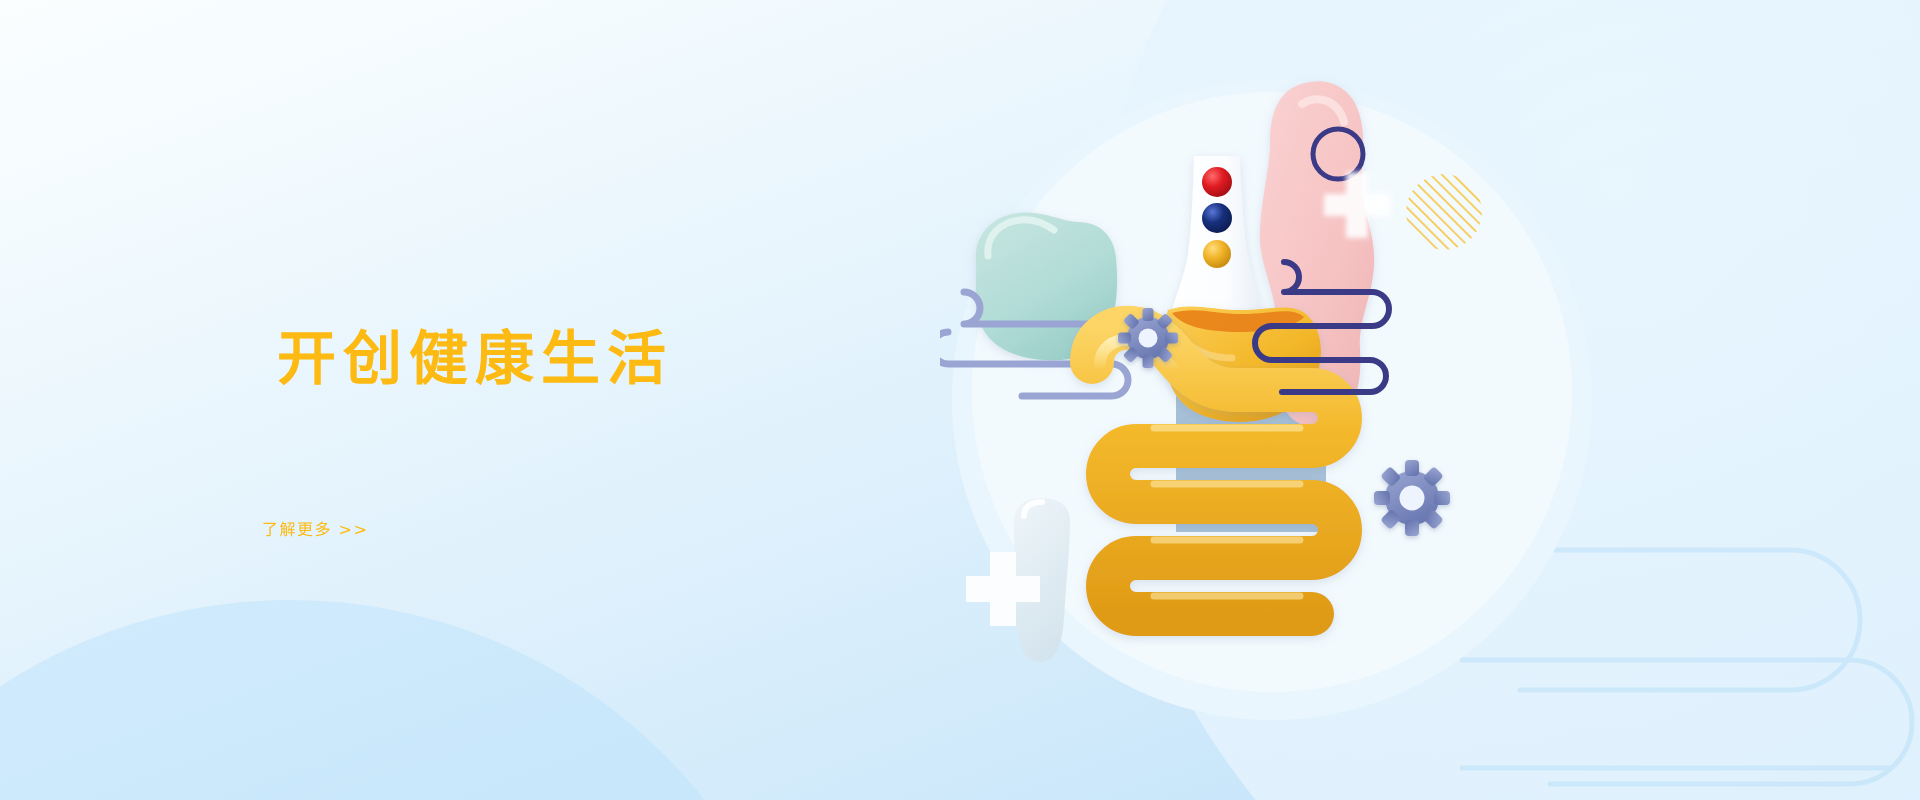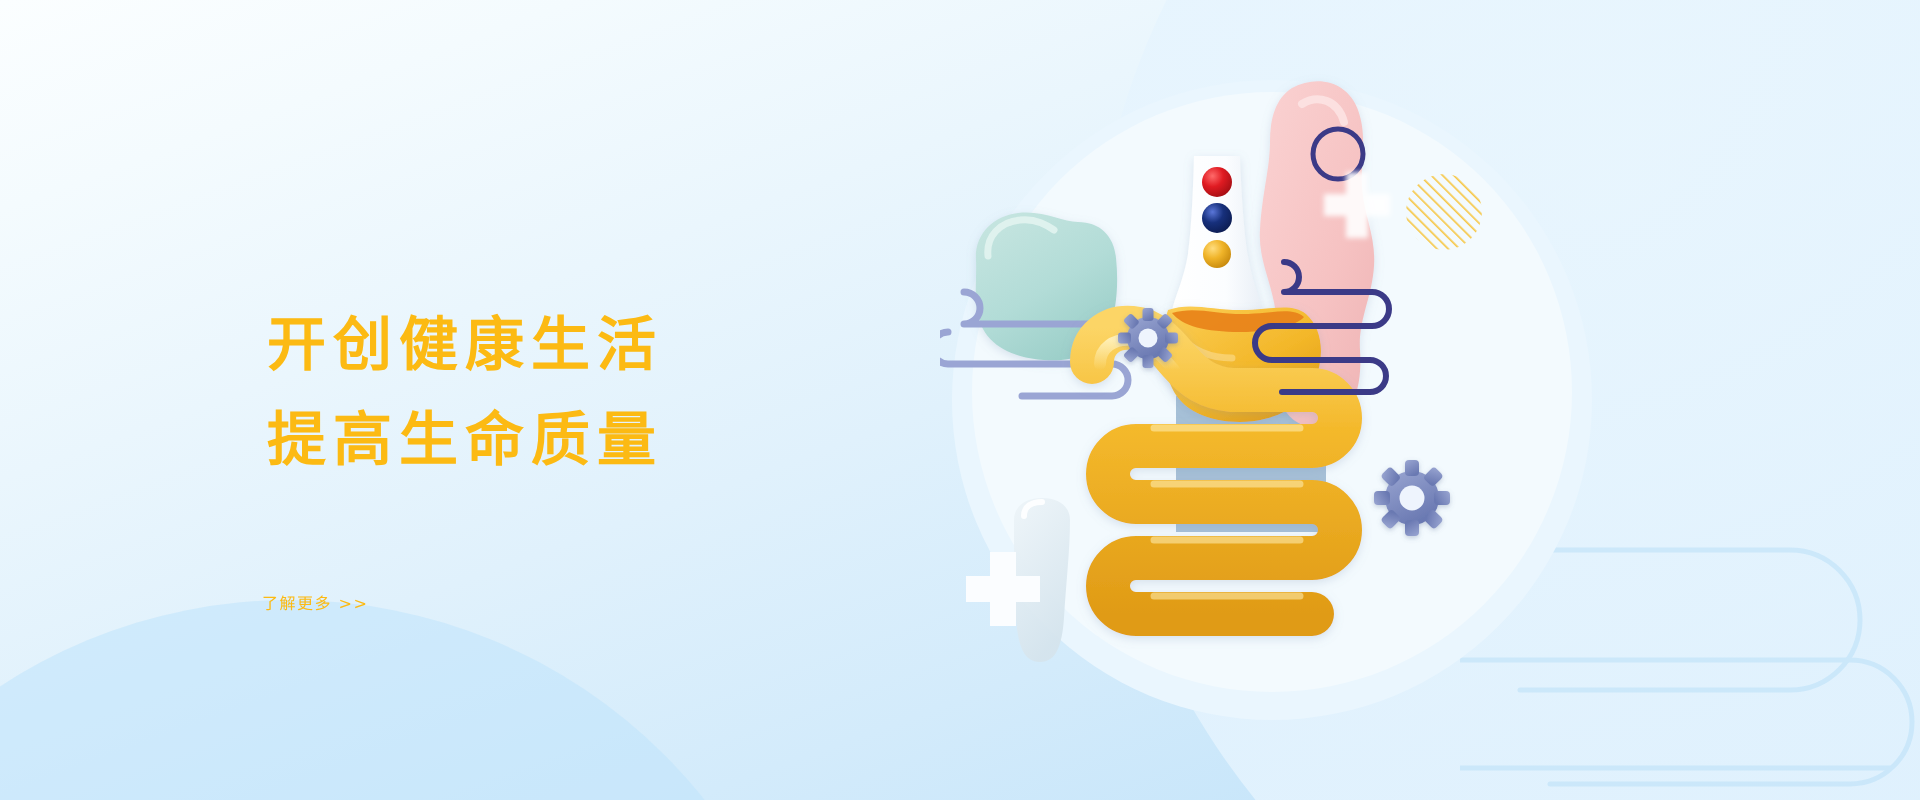--- a/index.html
+++ b/index.html
@@ -70,28 +70,28 @@
   
   .copy {
     position: absolute;
     left: 262px;
     top: 300px;
     width: 760px;
     z-index: 6;
   }
 
   .headline {
-    margin: 5px;
+    margin: 15px;
     color: #fcba13;
     font-size: 59px;
     font-weight: 700;
     letter-spacing: 7px;
     line-height: 1.52;
     white-space: nowrap;
-    font-family: Liberation Mono, monospace;
+    font-family: Liberation Sans, sans-serif;
   }
 
   .headline + .headline { margin-top: 4px; }
 
   .more-link {
     display: inline-block;
     margin-top: 96px;
     color: #fcba13;
     font-size: 16px;
     letter-spacing: 1.5px;
@@ -152,21 +152,20 @@
           <path d="M0 40 H330 A70 70 0 0 1 330 180 H60"></path>
           <path d="M0 150 H390 A62 62 0 0 1 390 274 H90"></path>
           <path d="M0 258 H430"></path>
         </g>
       </svg>
     </div>
   </div>
 
   <div class="copy">
     <h1 class="headline">开创健康生活</h1>
-    <h1 class="headline">提高生命质量</h1>
     <a class="more-link" href="#">了解更多 &gt;&gt;</a>
   </div>
 
   <div class="art">
     <div class="art-disc-outer"></div>
     <div class="art-disc-inner"></div>
 
     <svg viewBox="0 0 660 660" aria-hidden="true">
       <defs>
         <linearGradient id="gIntestine" x1="0" y1="0" x2="0" y2="1">

